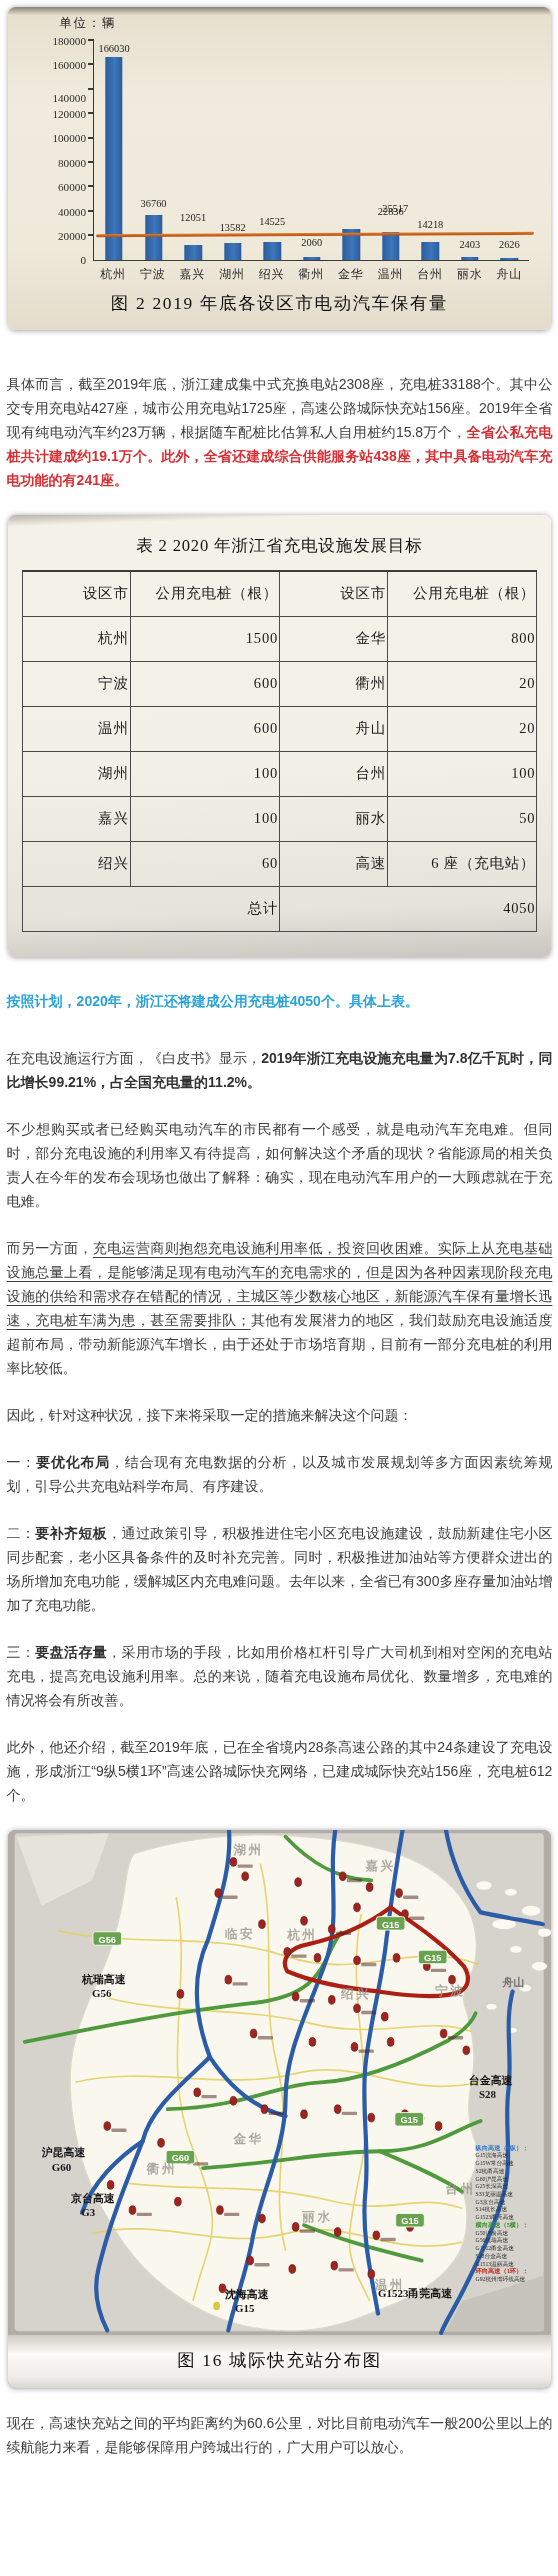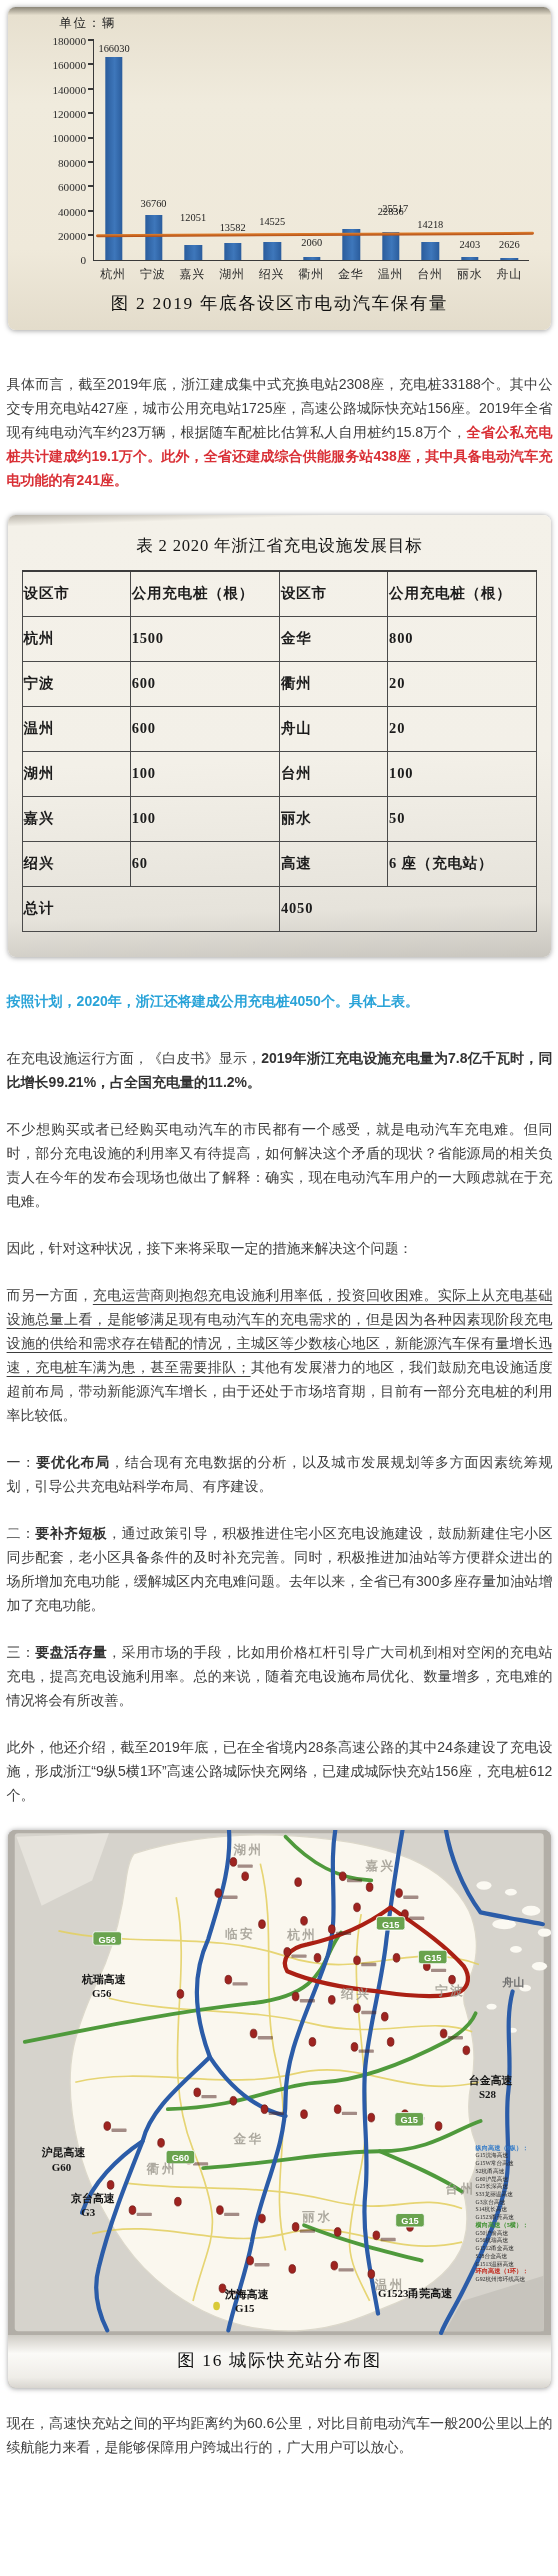--- a/index.html
+++ b/index.html
@@ -30,21 +30,21 @@
   .tickline{position:absolute;left:-6.6px;width:6.6px;height:1.7px;background:#3a3a3a}
   .bar{position:absolute;bottom:0;width:17.4px;transform:translateX(-50%);background:linear-gradient(90deg,#2a5c9c,#3e77bb 55%,#2a5c9c)}
   .bar-val{position:absolute;transform:translateX(-50%);font-family:"Liberation Serif","DejaVu Serif",serif;font-size:10.4px;color:#1d1d1d;white-space:nowrap}
   .avg-line{position:absolute;left:1.7px;right:-5px;height:3.3px;border-radius:2.5px;background:linear-gradient(180deg,#e0812f,#b24d16);transform:rotate(-.3deg)}
   .chart-x{display:flex;margin:0 10px 0 85px}
   .chart-x span{flex:1;text-align:center;font-family:"Liberation Serif","DejaVu Serif",serif;font-size:12px;color:#2a2a2a;padding-top:5px;letter-spacing:0.8px}
 
   
   .table-title{text-align:center;font-family:"Liberation Serif","DejaVu Serif",serif;font-size:16.6px;color:#141414;margin:1.7px 0 13.3px;letter-spacing:0.8px}
   table.goal{width:100%;border-collapse:collapse;font-family:"Liberation Serif","DejaVu Serif",serif;font-size:14.5px;color:#1c1c1c;border:1.2px solid #3c3c3c;border-top:2.5px double #3c3c3c}
-  table.goal th,table.goal td{border:0.8px solid #4a4a4a;text-align:left;height:42px;font-weight:700;letter-spacing:0.8px}
+  table.goal th,table.goal td{border:0.8px solid #4a4a4a;text-align:right;height:42px;font-weight:400;letter-spacing:0.8px}
 
   
   .map-photo{display:block;width:100%;height:auto}
 </style>
 </head>
 <body>
 
 <main>
 
   <figure class="photo-card chart-card" style="margin-top:5px">
@@ -57,21 +57,21 @@
           <div class="ytick" style="bottom: 42px;">40000</div>
           <div class="tickline" style="bottom: 48px;"></div>
           <div class="ytick" style="bottom: 67px;">60000</div>
           <div class="tickline" style="bottom: 73px;"></div>
           <div class="ytick" style="bottom: 91px;">80000</div>
           <div class="tickline" style="bottom: 97px;"></div>
           <div class="ytick" style="bottom: 116px;">100000</div>
           <div class="tickline" style="bottom: 121px;"></div>
           <div class="ytick" style="bottom: 140px;">120000</div>
           <div class="tickline" style="bottom: 146px;"></div>
-          <div class="ytick" style="bottom: 164px;">140000</div>
+          <div class="ytick" style="bottom: 156px;">140000</div>
           <div class="tickline" style="bottom: 170px;"></div>
           <div class="ytick" style="bottom: 189px;">160000</div>
           <div class="tickline" style="bottom: 195px;"></div>
           <div class="ytick" style="bottom: 213px;">180000</div>
           <div class="tickline" style="bottom: 219px;"></div>
           <div class="bar" style="left: 4.54545%; height: 203px;"></div>
           <div class="bar-val" style="left: 4.54545%; bottom: 206px;">166030</div>
           <div class="bar" style="left: 13.6364%; height: 45px;"></div>
           <div class="bar-val" style="left: 13.6364%; bottom: 51px;">36760</div>
           <div class="bar" style="left: 22.7273%; height: 14.7px;"></div>
@@ -177,22 +177,22 @@
         </tr>
       </tfoot>
     </table>
   </figure>
 
   <div class="blue-note">按照计划，2020年，浙江还将建成公用充电桩4050个。具体上表。</div>
 
   <div>
       <p class="para"><span class="seg-n">在充电设施运行方面，《白皮书》显示，</span><span class="seg-b">2019年浙江充电设施充电量为7.8亿千瓦时，同比增长99.21%，占全国充电量的11.2%。</span></p>
       <p class="para"><span class="seg-n">不少想购买或者已经购买电动汽车的市民都有一个感受，就是电动汽车充电难。但同时，部分充电设施的利用率又有待提高，如何解决这个矛盾的现状？省能源局的相关负责人在今年的发布会现场也做出了解释：确实，现在电动汽车用户的一大顾虑就在于充电难。</span></p>
+      <p class="para"><span class="seg-n">而另一方面，</span><span class="seg-u">充电运营商则抱怨充电设施利用率低，投资回收困难。实际上从充电基础设施总量上看，是能够满足现有电动汽车的充电需求的，但是因为各种因素现阶段充电设施的供给和需求存在错配的情况，主城区等少数核心地区，新能源汽车保有量增长迅速，充电桩车满为患，甚至需要排队；</span><span class="seg-n">其他有发展潜力的地区，我们鼓励充电设施适度超前布局，带动新能源汽车增长，由于还处于市场培育期，目前有一部分充电桩的利用率比较低。</span></p>
       <p class="para"><span class="seg-n">因此，针对这种状况，接下来将采取一定的措施来解决这个问题：</span></p>
-      <p class="para"><span class="seg-n">而另一方面，</span><span class="seg-u">充电运营商则抱怨充电设施利用率低，投资回收困难。实际上从充电基础设施总量上看，是能够满足现有电动汽车的充电需求的，但是因为各种因素现阶段充电设施的供给和需求存在错配的情况，主城区等少数核心地区，新能源汽车保有量增长迅速，充电桩车满为患，甚至需要排队；</span><span class="seg-n">其他有发展潜力的地区，我们鼓励充电设施适度超前布局，带动新能源汽车增长，由于还处于市场培育期，目前有一部分充电桩的利用率比较低。</span></p>
       <p class="para"><span class="seg-n">一：</span><span class="seg-b">要优化布局</span><span class="seg-n">，结合现有充电数据的分析，以及城市发展规划等多方面因素统筹规划，引导公共充电站科学布局、有序建设。</span></p>
       <p class="para"><span class="seg-n">二：</span><span class="seg-b">要补齐短板</span><span class="seg-n">，通过政策引导，积极推进住宅小区充电设施建设，鼓励新建住宅小区同步配套，老小区具备条件的及时补充完善。同时，积极推进加油站等方便群众进出的场所增加充电功能，缓解城区内充电难问题。去年以来，全省已有300多座存量加油站增加了充电功能。</span></p>
       <p class="para"><span class="seg-n">三：</span><span class="seg-b">要盘活存量</span><span class="seg-n">，采用市场的手段，比如用价格杠杆引导广大司机到相对空闲的充电站充电，提高充电设施利用率。总的来说，随着充电设施布局优化、数量增多，充电难的情况将会有所改善。</span></p>
       <p class="para"><span class="seg-n">此外，他还介绍，截至2019年底，已在全省境内28条高速公路的其中24条建设了充电设施，形成浙江“9纵5横1环”高速公路城际快充网络，已建成城际快充站156座，充电桩612个。</span></p>
     </div>
 
   <figure class="photo-card map-card">
     <svg class="map-photo" viewBox="0 0 645 600">
       <rect x="0" y="0" width="645" height="600" fill="#b2aea7"></rect>
       <rect x="8" y="4" width="629" height="592" rx="4" fill="#d6d3cc"></rect>

